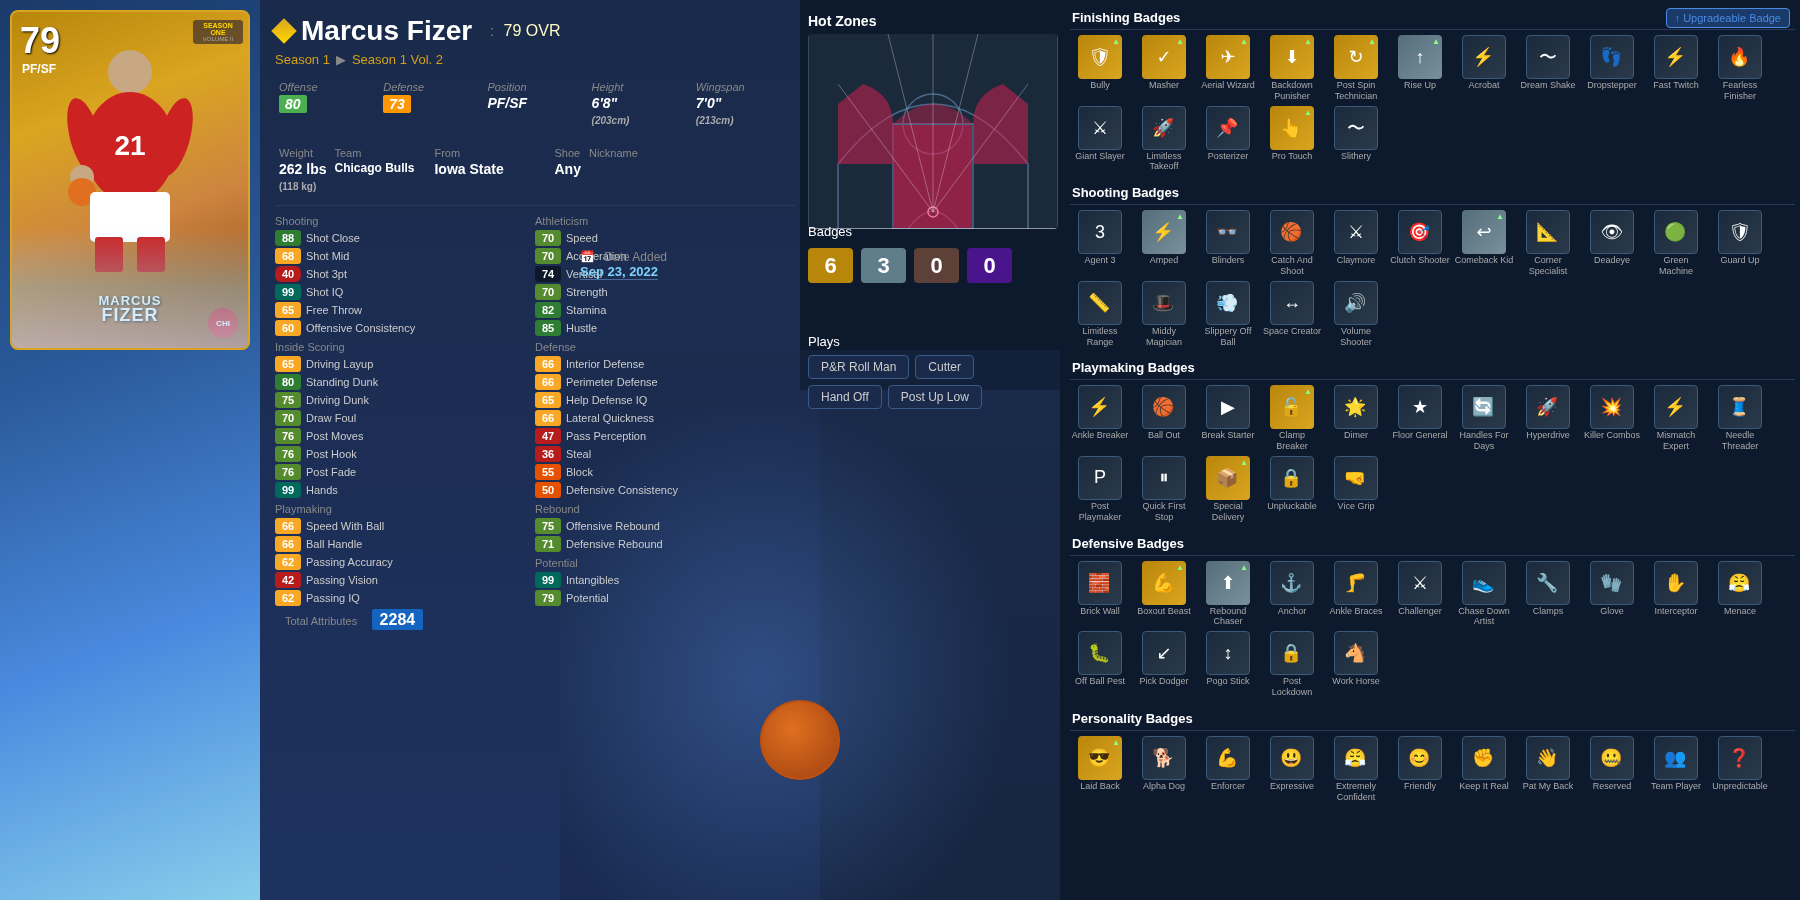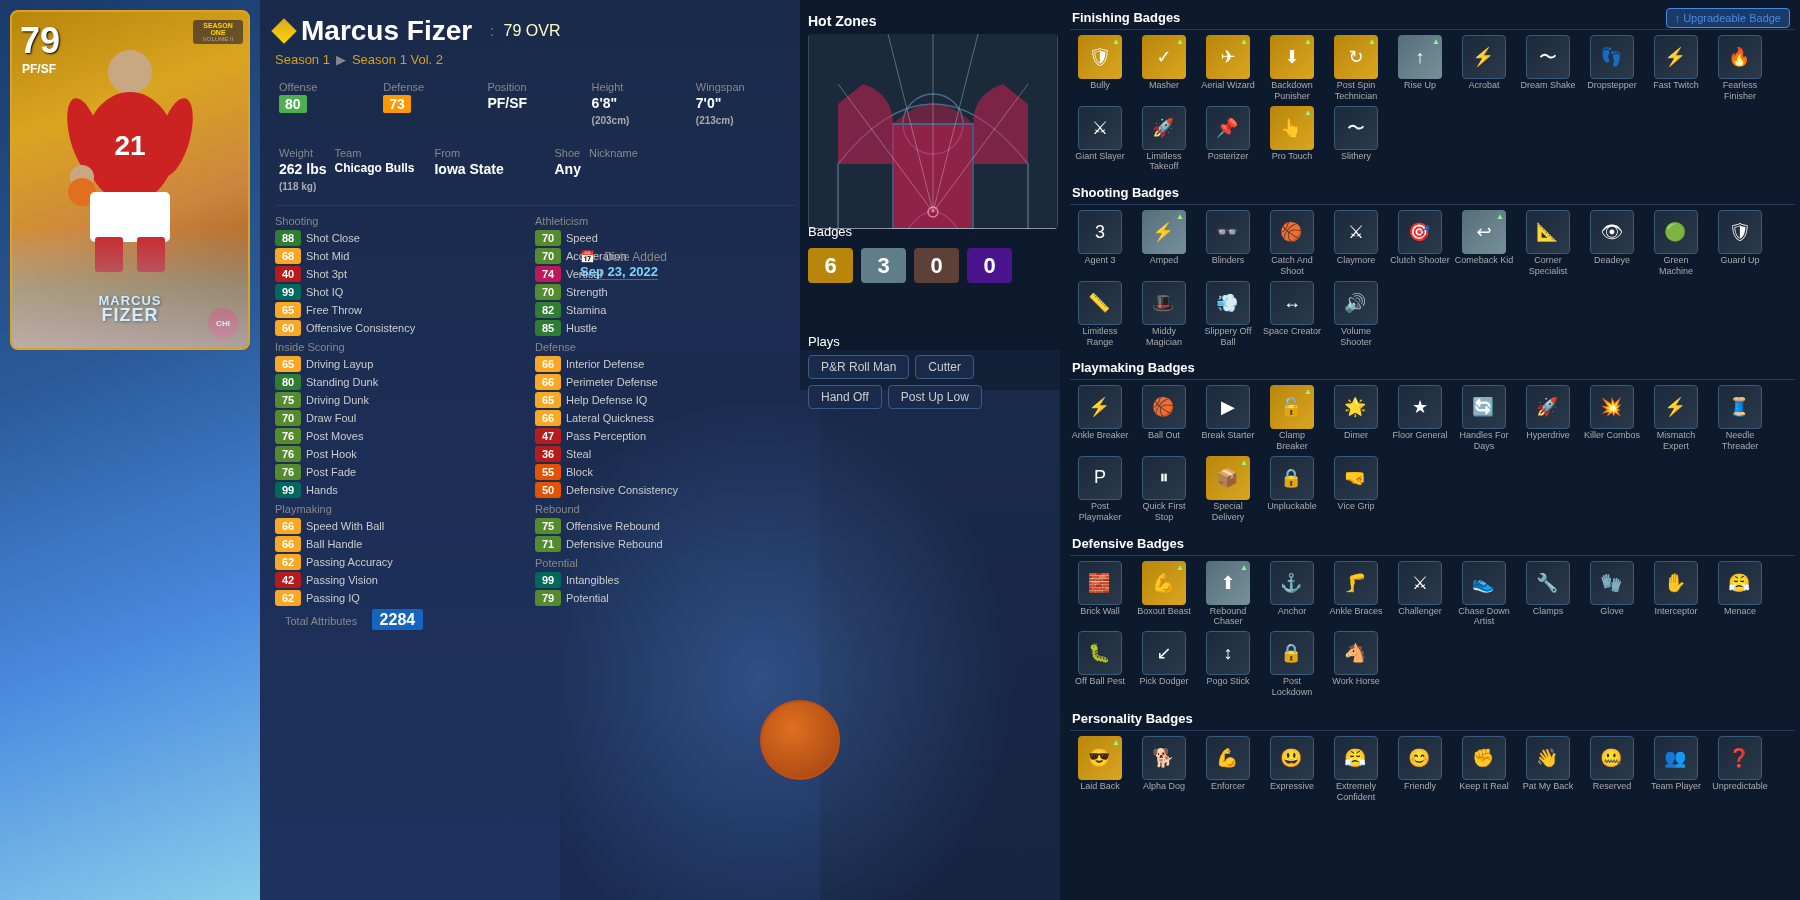--- a/index.html
+++ b/index.html
@@ -152,20 +152,21 @@
       gap: 6px;
     }
     .season-arrow { color: #888; }
 
     .stats-grid {
       display: grid;
       grid-template-columns: 1fr 1fr 1fr 1fr 1fr;
       gap: 1px;
       padding: 0 10px 10px;
       background: transparent;
+      font-style: italic;
     }
     .stat-box {
       background: transparent;
       padding: 4px;
     }
     .stat-label {
       font-size: 11px;
       color: #888;
       margin-bottom: 2px;
     }
@@ -559,21 +560,21 @@
       <div id="shooting-attrs">
           <div class="attr-row">
             <div class="attr-badge" style="background: rgb(46, 125, 50);">88</div>
             <div class="attr-name">Shot Close</div>
           </div>
           <div class="attr-row">
             <div class="attr-badge" style="background: rgb(249, 168, 37);">68</div>
             <div class="attr-name">Shot Mid</div>
           </div>
           <div class="attr-row">
-            <div class="attr-badge" style="background: rgb(183, 28, 28);">40</div>
+            <div class="attr-badge" style="background: rgb(183, 28, 28); border-radius: 6px;">40</div>
             <div class="attr-name">Shot 3pt</div>
           </div>
           <div class="attr-row">
             <div class="attr-badge" style="background: rgb(0, 105, 92);">99</div>
             <div class="attr-name">Shot IQ</div>
           </div>
           <div class="attr-row">
             <div class="attr-badge" style="background: rgb(249, 168, 37);">65</div>
             <div class="attr-name">Free Throw</div>
           </div>
@@ -651,21 +652,21 @@
       <div id="athleticism-attrs">
           <div class="attr-row">
             <div class="attr-badge" style="background: rgb(85, 139, 47);">70</div>
             <div class="attr-name">Speed</div>
           </div>
           <div class="attr-row">
             <div class="attr-badge" style="background: rgb(85, 139, 47);">70</div>
             <div class="attr-name">Acceleration</div>
           </div>
           <div class="attr-row">
-            <div class="attr-badge" style="background: #be185d; text-align: center;">74</div>
+            <div class="attr-badge" style="background: #0f172a; text-align: center;">74</div>
             <div class="attr-name">Vertical</div>
           </div>
           <div class="attr-row">
             <div class="attr-badge" style="background: rgb(85, 139, 47);">70</div>
             <div class="attr-name">Strength</div>
           </div>
           <div class="attr-row">
             <div class="attr-badge" style="background: rgb(46, 125, 50);">82</div>
             <div class="attr-name">Stamina</div>
           </div>

